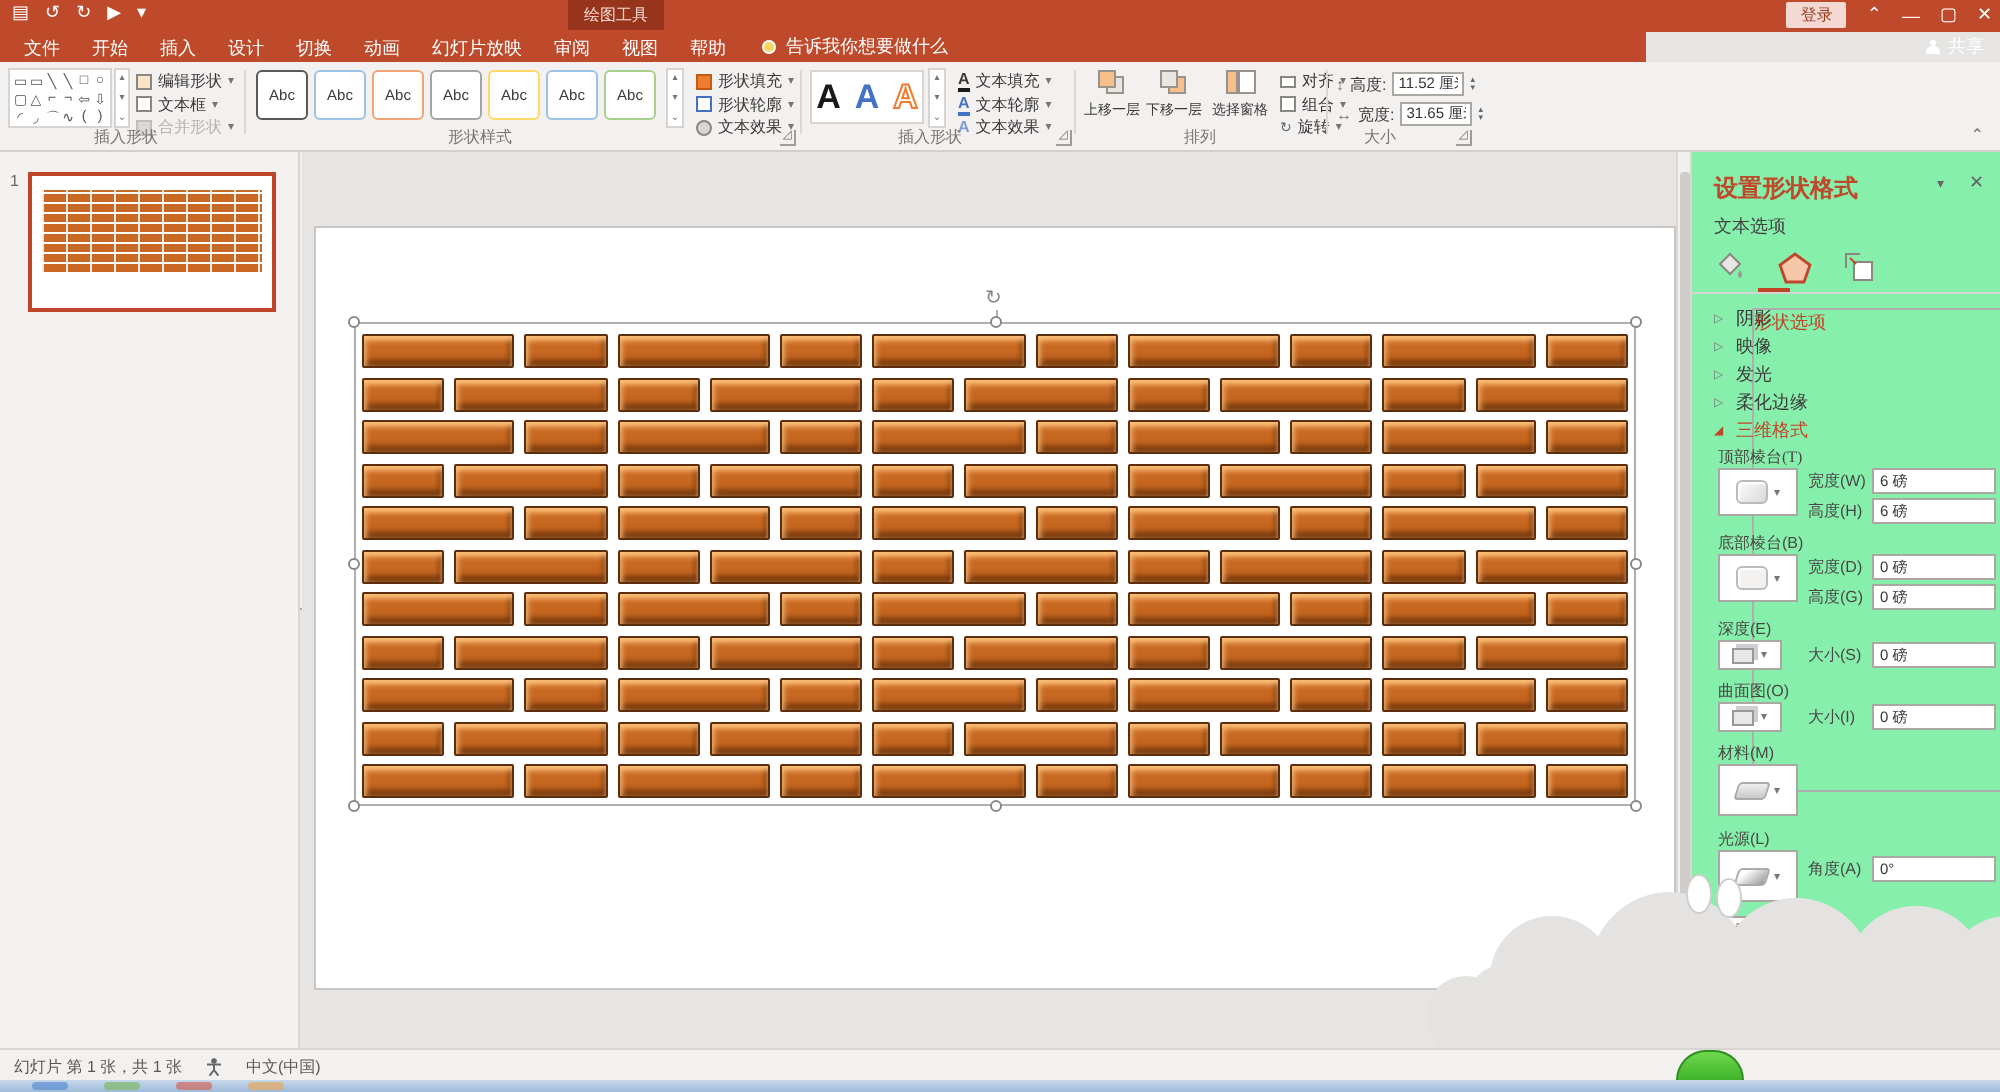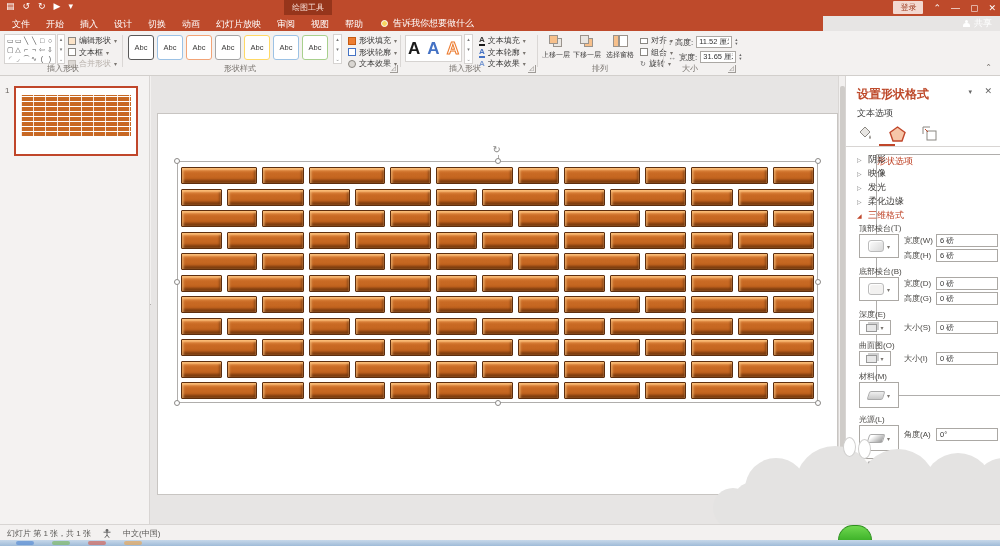--- a/index.html
+++ b/index.html
@@ -72,21 +72,21 @@
   .sel{position:absolute;left:19px;top:47px;width:641px;height:242px;border:1px solid #B0AEAC;}
   .hnd{position:absolute;width:6px;height:6px;border-radius:50%;background:#fff;border:1px solid #8A8886;z-index:4;}
   .rot{position:absolute;left:50%;top:-17px;margin-left:-5px;font-size:10px;color:#8A8886;z-index:4;line-height:10px;}
   .rstem{position:absolute;left:50%;top:-7px;width:1px;height:7px;background:#B0AEAC;}
   #brick-wall{position:absolute;left:3px;right:3px;top:5px;bottom:3px;display:flex;flex-direction:column;justify-content:space-between;}
   .brick-row{display:flex;gap:5px;height:17px;}
   .brick{border:1px solid #5D2E0E;border-radius:1px;background:linear-gradient(180deg,#E08A41 0%,#C96A24 35%,#C4651F 70%,#9E4D15 100%);
      box-shadow:inset 0 2px 2px rgba(255,195,125,.9),inset 2px 0 2px rgba(255,195,125,.5),inset 0 -3px 3px rgba(80,35,5,.55),inset -2px 0 2px rgba(90,40,8,.4);}
 
   
-  .pane{position:absolute;left:845px;top:0;width:155px;height:448px;background:#ffffff;border-left:1px solid #D8D5D3;color:#444;}
+  .pane{position:absolute;left:845px;top:0;width:155px;height:448px;background:#86efac;border-left:1px solid #D8D5D3;color:#444;}
   .p-title{position:absolute;left:11px;top:10px;font-size:12px;font-weight:bold;color:#BE4A2B;}
   .p-close{position:absolute;right:8px;top:10px;font-size:9px;color:#666;}
   .p-dd{position:absolute;right:28px;top:12px;font-size:7px;color:#666;}
   .p-tabs{position:absolute;left:11px;top:31px;display:flex;gap:14px;font-size:9px;}
   .p-tab.sel{color:#C0462A;}
   .p-icons{position:absolute;left:11px;top:46px;display:flex;gap:16px;align-items:flex-end;height:20px;}
   .p-divider{position:absolute;left:0;right:0;top:70px;height:1px;background:#D8D5D3;}
   .p-ind{position:absolute;left:33px;top:68px;width:16px;height:2px;background:#C0462A;}
   .p-secs{position:absolute;left:11px;top:76px;right:6px;}
   .p-sec{height:14px;display:flex;align-items:center;gap:5px;font-size:9px;color:#3E3C3A;}

